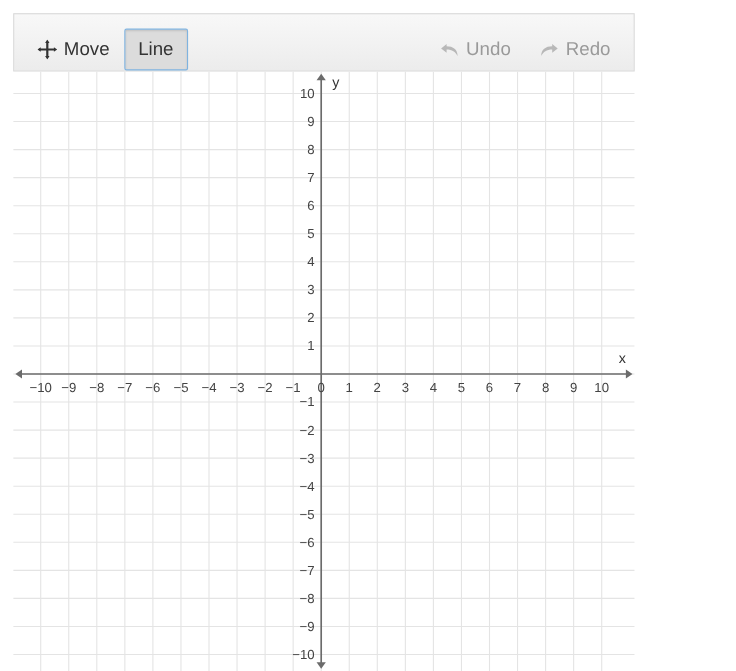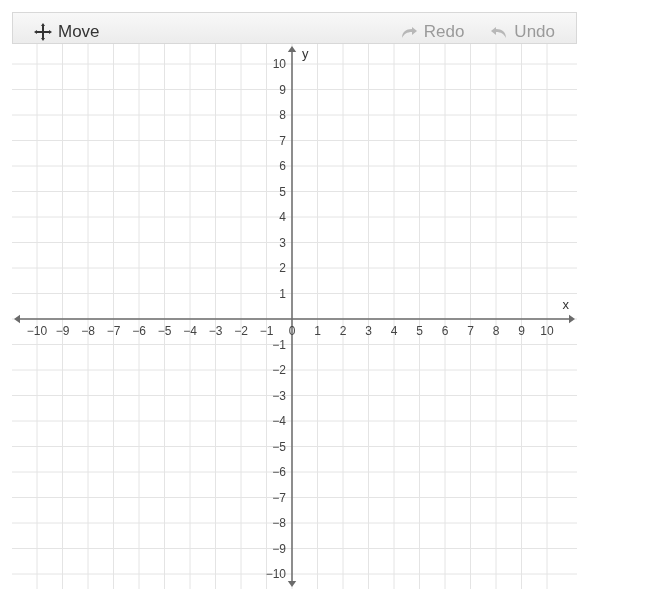--- a/index.html
+++ b/index.html
@@ -12,22 +12,22 @@
     color: #333;
     overflow: hidden;
   }
   .app {
     width: 565px;
     margin-left: 12px;
     margin-top: 12px;
   }
   .toolbar {
     display: flex;
-    align-items: flex-start;
-    height: 32px;
+    align-items: flex-end;
+    height: 53px;
     background: linear-gradient(#f8f8f8, #ececec);
     border: 1px solid #d8d8d8;
     box-sizing: border-box;
     padding: 0 8px;
   }
   .tool-btn {
     display: flex;
     align-items: center;
     gap: 6px;
     height: 36px;
@@ -91,35 +91,38 @@
   <div class="toolbar">
     <div class="tool-btn">
       <svg class="svg-icon" width="18" height="18" viewBox="0 0 18 18">
         <path d="M9 0 L11 3 L7 3 Z M9 18 L11 15 L7 15 Z M0 9 L3 7 L3 11 Z M18 9 L15 7 L15 11 Z" fill="#333"></path>
         <line x1="9" y1="2" x2="9" y2="16" stroke="#333" stroke-width="2"></line>
         <line x1="2" y1="9" x2="16" y2="9" stroke="#333" stroke-width="2"></line>
       </svg>
       <span>Move</span>
     </div>
 
+    <div class="tool-btn selected">
+      <span>Line</span>
+    </div>
 
     <div class="spacer"></div>
+
+    <div class="tool-btn disabled">
+      <svg class="svg-icon" width="18" height="14" viewBox="0 0 18 14">
+        <path d="M6 2 L1 6 L6 10 L6 7 C11 7 14 9 16 13 C16 7 12 4 6 4 Z" fill="#8a8a8a"></path>
+      </svg>
+      <span>Undo</span>
+    </div>
 
     <div class="tool-btn disabled">
       <svg class="svg-icon" width="18" height="14" viewBox="0 0 18 14">
         <path d="M12 2 L17 6 L12 10 L12 7 C7 7 4 9 2 13 C2 7 6 4 12 4 Z" fill="#8a8a8a"></path>
       </svg>
       <span>Redo</span>
-    </div>
-
-    <div class="tool-btn disabled">
-      <svg class="svg-icon" width="18" height="14" viewBox="0 0 18 14">
-        <path d="M6 2 L1 6 L6 10 L6 7 C11 7 14 9 16 13 C16 7 12 4 6 4 Z" fill="#8a8a8a"></path>
-      </svg>
-      <span>Undo</span>
     </div>
 
   </div>
 
   <div class="graph-wrap">
     <svg id="graph-svg" class="graph" width="565" height="545">
         <g class="grid">
           <line x1="25" y1="0" x2="25" y2="545"></line>
           <line x1="50.5" y1="0" x2="50.5" y2="545"></line>
           <line x1="76" y1="0" x2="76" y2="545"></line>

